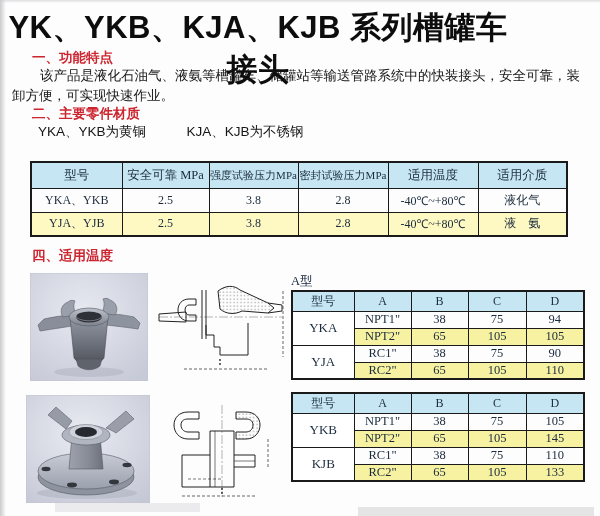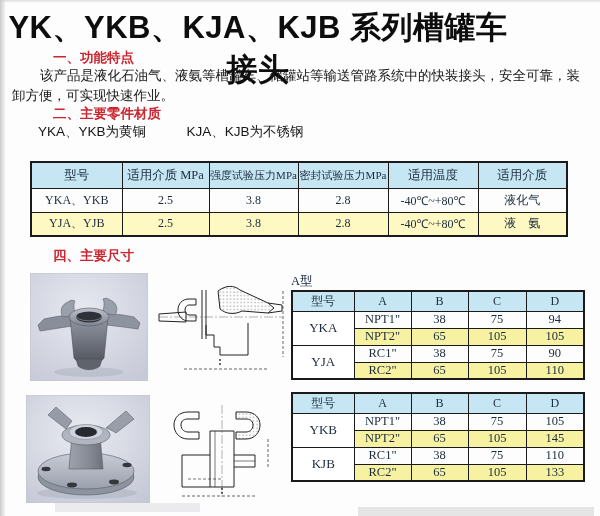--- a/index.html
+++ b/index.html
@@ -13,21 +13,21 @@
   .edge-top { position:absolute; left:0; top:0; width:600px; height:3px;
     background:linear-gradient(180deg, #c9c9cd, rgba(255,255,255,0)); opacity:.6; }
   .band-bottom { position:absolute; left:358px; top:507px; width:236px; height:9px;
     background:#d9d9d9; opacity:.65; }
   .band-photo { position:absolute; left:55px; top:503px; width:145px; height:9px;
     background:#e9e9ec; opacity:.9; }
 
   .title { position:absolute; left:0; top:7px; width:516px; text-align:center;
     font-size:31px; font-weight:bold; color:#0d0d0d; letter-spacing:.5px; }
 
-  .h-red { position:absolute; left:53px; font-size:13.5px; font-weight:bold; color:#cc2630;text-align:center; }
+  .h-red { position:absolute; left:32px; font-size:13.5px; font-weight:bold; color:#cc2630;text-align:center; }
   .h1 { top:49px; } .h2 { top:105px; } .h3 { top:141px; } .h4 { top:247px; }
 
   .para { position:absolute; left:12px; top:66px; width:580px;
     font-size:13.5px; line-height:20px; text-indent:28px; color:#161616; }
   .mat-line { position:absolute; left:38px; top:123px; font-size:13.5px; color:#161616; }
 
   table { border-collapse:collapse; table-layout:fixed; }
   .perf { position:absolute; left:30px; top:161px; width:536px; border:2px solid #1a1a1a;
     font-family:"Liberation Serif", serif; }
   .perf th, .perf td { border:1px solid #1a1a1a; text-align:center; vertical-align:middle;
@@ -77,21 +77,21 @@
         <col style="width:91px">
         <col style="width:87px">
         <col style="width:89px">
         <col style="width:90px">
         <col style="width:90px">
         <col style="width:89px">
       </colgroup>
     <thead>
       <tr>
         <th>型号</th>
-        <th>适用介质 MPa</th>
+        <th>安全可靠 MPa</th>
         <th class="small">强度试验压力MPa</th>
         <th class="small">密封试验压力MPa</th>
         <th>适用温度</th>
         <th>适用介质</th>
       </tr>
     </thead>
     <tbody>
       <tr>
         <td>YKA、YKB</td>
         <td>2.5</td>
@@ -104,21 +104,21 @@
         <td>YJA、YJB</td>
         <td>2.5</td>
         <td>3.8</td>
         <td>2.8</td>
         <td>-40℃~+80℃</td>
         <td>液　氨</td>
       </tr>
     </tbody>
   </table>
 
-  <div class="h-red h4">四、主要尺寸</div>
+  <div class="h-red h4">四、适用温度</div>
 
   <svg class="photo photoA" width="118" height="108" viewBox="0 0 118 108">
     <defs>
       <radialGradient id="bgA" cx="45%" cy="35%" r="80%">
         <stop offset="0%" stop-color="#e7e9f1"></stop>
           <stop offset="100%" stop-color="#c6c9d6"></stop>
       </radialGradient>
       <linearGradient id="cupA" x1="0" y1="0" x2="0" y2="1">
         <stop offset="0%" stop-color="#9298a4"></stop>
           <stop offset="100%" stop-color="#50535b"></stop>

